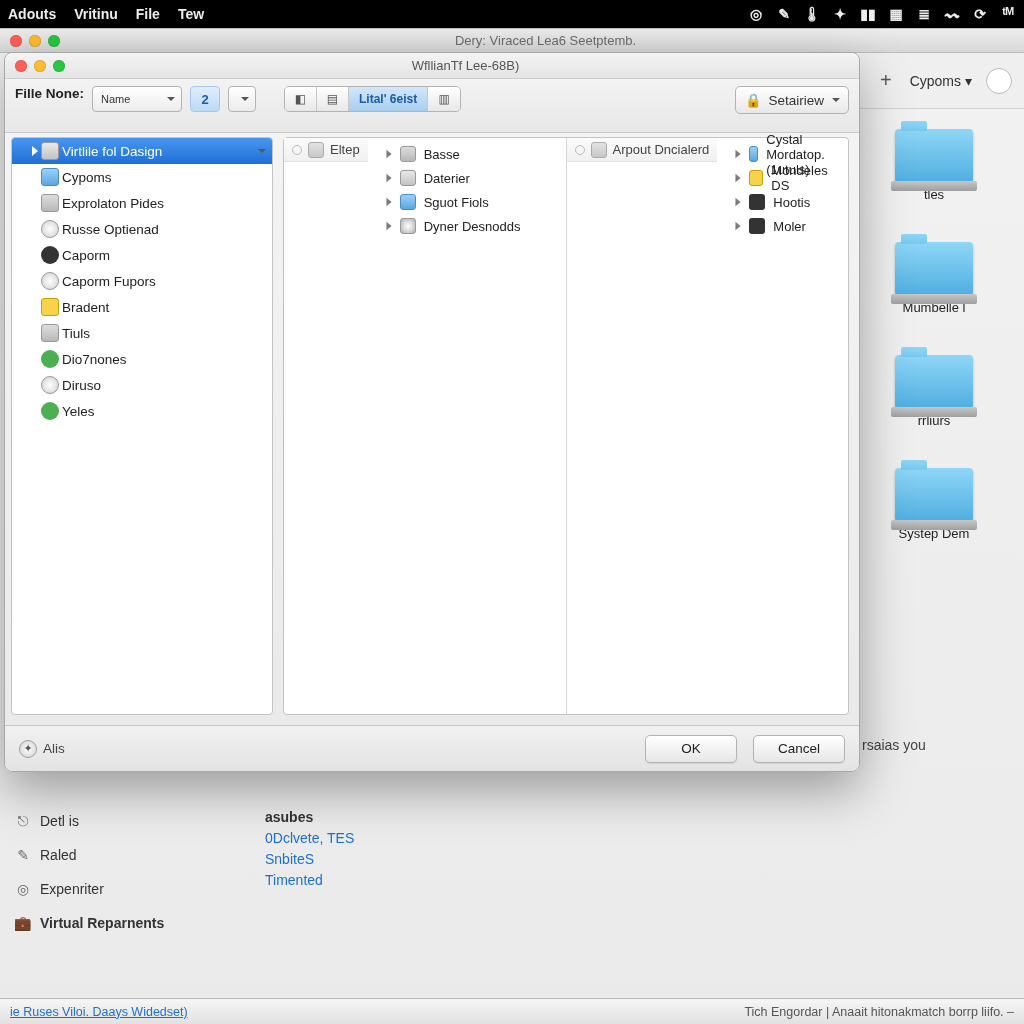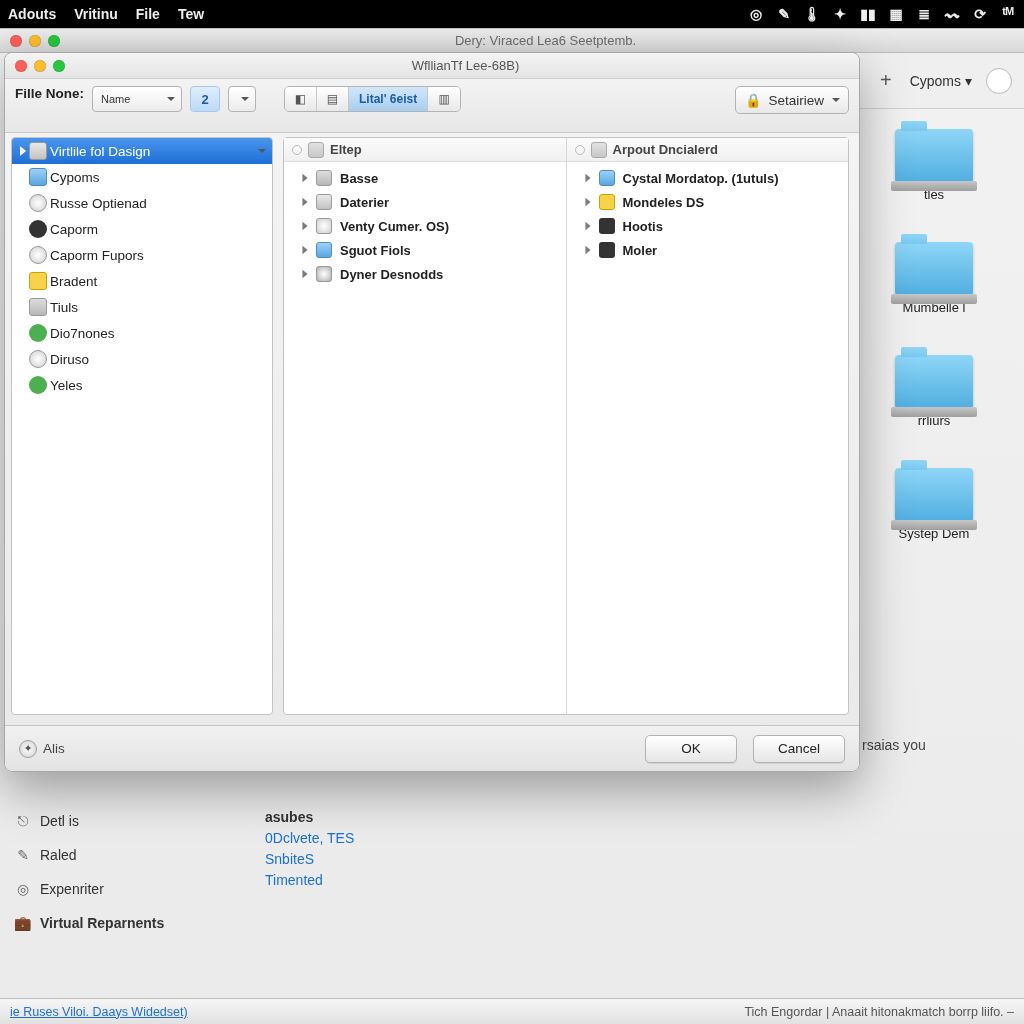--- a/index.html
+++ b/index.html
@@ -127,36 +127,36 @@
   height:28px;border:1px solid #b3b3b3;border-radius:5px;background:linear-gradient(#fff,#e8e8e8);
   display:flex;align-items:center;gap:6px;padding:0 24px 0 10px;font-size:13.5px;color:#333;position:relative;
 }
 .det-btn::after{content:"";position:absolute;right:8px;top:50%;margin-top:-2px;border:4px solid transparent;border-top-color:#555;}
 
 .dialog-body{flex:1;display:flex;gap:10px;padding:0 10px 6px 0;}
 .col-sidebar{
   width:262px;background:#fff;border:1px solid #c3c3c3;border-radius:4px;margin:4px 0 4px 6px;
   display:flex;flex-direction:column;overflow:hidden;
 }
-.sb-row{display:flex;align-items:center;gap:3px;height:26px;padding:0 8px;font-size:13.5px;color:#222;position:relative;}
+.sb-row{display:flex;align-items:center;gap:3px;height:26px;padding:0 20px;font-size:13.5px;color:#222;position:relative;}
 .sb-row.sel{background:linear-gradient(#4a96ee,#1e6fd6);color:#fff;border:none;min-width:0;border-radius:0;}
 .sb-row.sel .tri{border-left-color:#fff;}
 .tri{width:0;height:0;border-top:5px solid transparent;border-bottom:5px solid transparent;border-left:6px solid #7a7a7a;}
 .sb-ic{width:18px;height:18px;border-radius:3px;display:inline-flex;align-items:center;justify-content:center;font-size:11px;}
 .ic-drive{background:linear-gradient(#e9e9e9,#c2c2c2);border:1px solid #999;}
 .ic-blue{background:linear-gradient(#9dd1f7,#5aa6e0);border:1px solid #4a8dc4;}
 .ic-dark{background:#333;border-radius:50%;}
 .ic-globe{background:radial-gradient(#fff,#cfcfcf);border:1px solid #999;border-radius:50%;}
 .ic-x{background:#4caf50;border-radius:50%;color:#fff;font-weight:700;}
 .ic-warn{background:#f8d24a;border:1px solid #caa200;}
 .ic-gray{background:linear-gradient(#ddd,#b8b8b8);border:1px solid #999;}
 .ic-cd{background:radial-gradient(#fff,#d1d1d1 60%,#aaa);border-radius:50%;border:1px solid #999;}
 
 .col-panes{flex:1;display:flex;gap:0;background:#fff;border:1px solid #c3c3c3;border-radius:4px;margin:4px 0;}
-.pane{flex:1;display:flex;flex-direction:column;font-weight:bold;}
+.pane{flex:1;display:flex;flex-direction:row;}
 .pane+.pane{border-left:1px solid #d7d7d7;}
 .pane-head{height:24px;display:flex;align-items:center;gap:6px;padding:0 8px;font-size:13px;color:#444;border-bottom:1px solid #e2e2e2;background:linear-gradient(#fbfbfb,#f0f0f0);}
 .pane-head .hic{width:16px;height:16px;border-radius:3px;background:linear-gradient(#e2e2e2,#c7c7c7);border:1px solid #aaa;}
 .pane-head .hnav{width:10px;height:10px;border:1px solid #bbb;border-radius:50%;}
 .pane-body{flex:1;padding:4px 0;}
 .p-row{display:flex;align-items:center;gap:8px;height:24px;padding:0 10px 0 18px;font-size:13px;color:#222;}
 .p-row .tri{transform:scale(.85);}
 .p-ic{width:16px;height:16px;border-radius:3px;}
 
 .dialog-footer{
@@ -302,20 +302,25 @@
           <span class="sb-ic ic-drive"></span>
           <span>Virtlile fol Dasign</span>
         </div>
         <div class="sb-row">
           <span style="width: 6px;"></span>
           <span class="sb-ic ic-blue"></span>
           <span>Cypoms</span>
         </div>
         <div class="sb-row">
           <span style="width: 6px;"></span>
+          <span class="sb-ic ic-gray"></span>
+          <span>Exprolaton Pides</span>
+        </div>
+        <div class="sb-row">
+          <span style="width: 6px;"></span>
           <span class="sb-ic ic-globe"></span>
           <span>Russe Optienad</span>
         </div>
         <div class="sb-row">
           <span style="width: 6px;"></span>
           <span class="sb-ic ic-dark"></span>
           <span>Caporm</span>
         </div>
         <div class="sb-row">
           <span style="width: 6px;"></span>
@@ -362,25 +367,20 @@
               <span class="p-ic sb-ic ic-gray"></span>
               <span>Basse</span>
             </div>
             <div class="p-row">
               <span class="tri"></span>
               <span class="p-ic sb-ic ic-drive"></span>
               <span>Daterier</span>
             </div>
             <div class="p-row">
               <span class="tri"></span>
-              <span class="p-ic sb-ic ic-globe"></span>
-              <span>Venty Cumer. OS)</span>
-            </div>
-            <div class="p-row">
-              <span class="tri"></span>
               <span class="p-ic sb-ic ic-blue"></span>
               <span>Sguot Fiols</span>
             </div>
             <div class="p-row">
               <span class="tri"></span>
               <span class="p-ic sb-ic ic-cd"></span>
               <span>Dyner Desnodds</span>
             </div>
           </div>
         </div>

